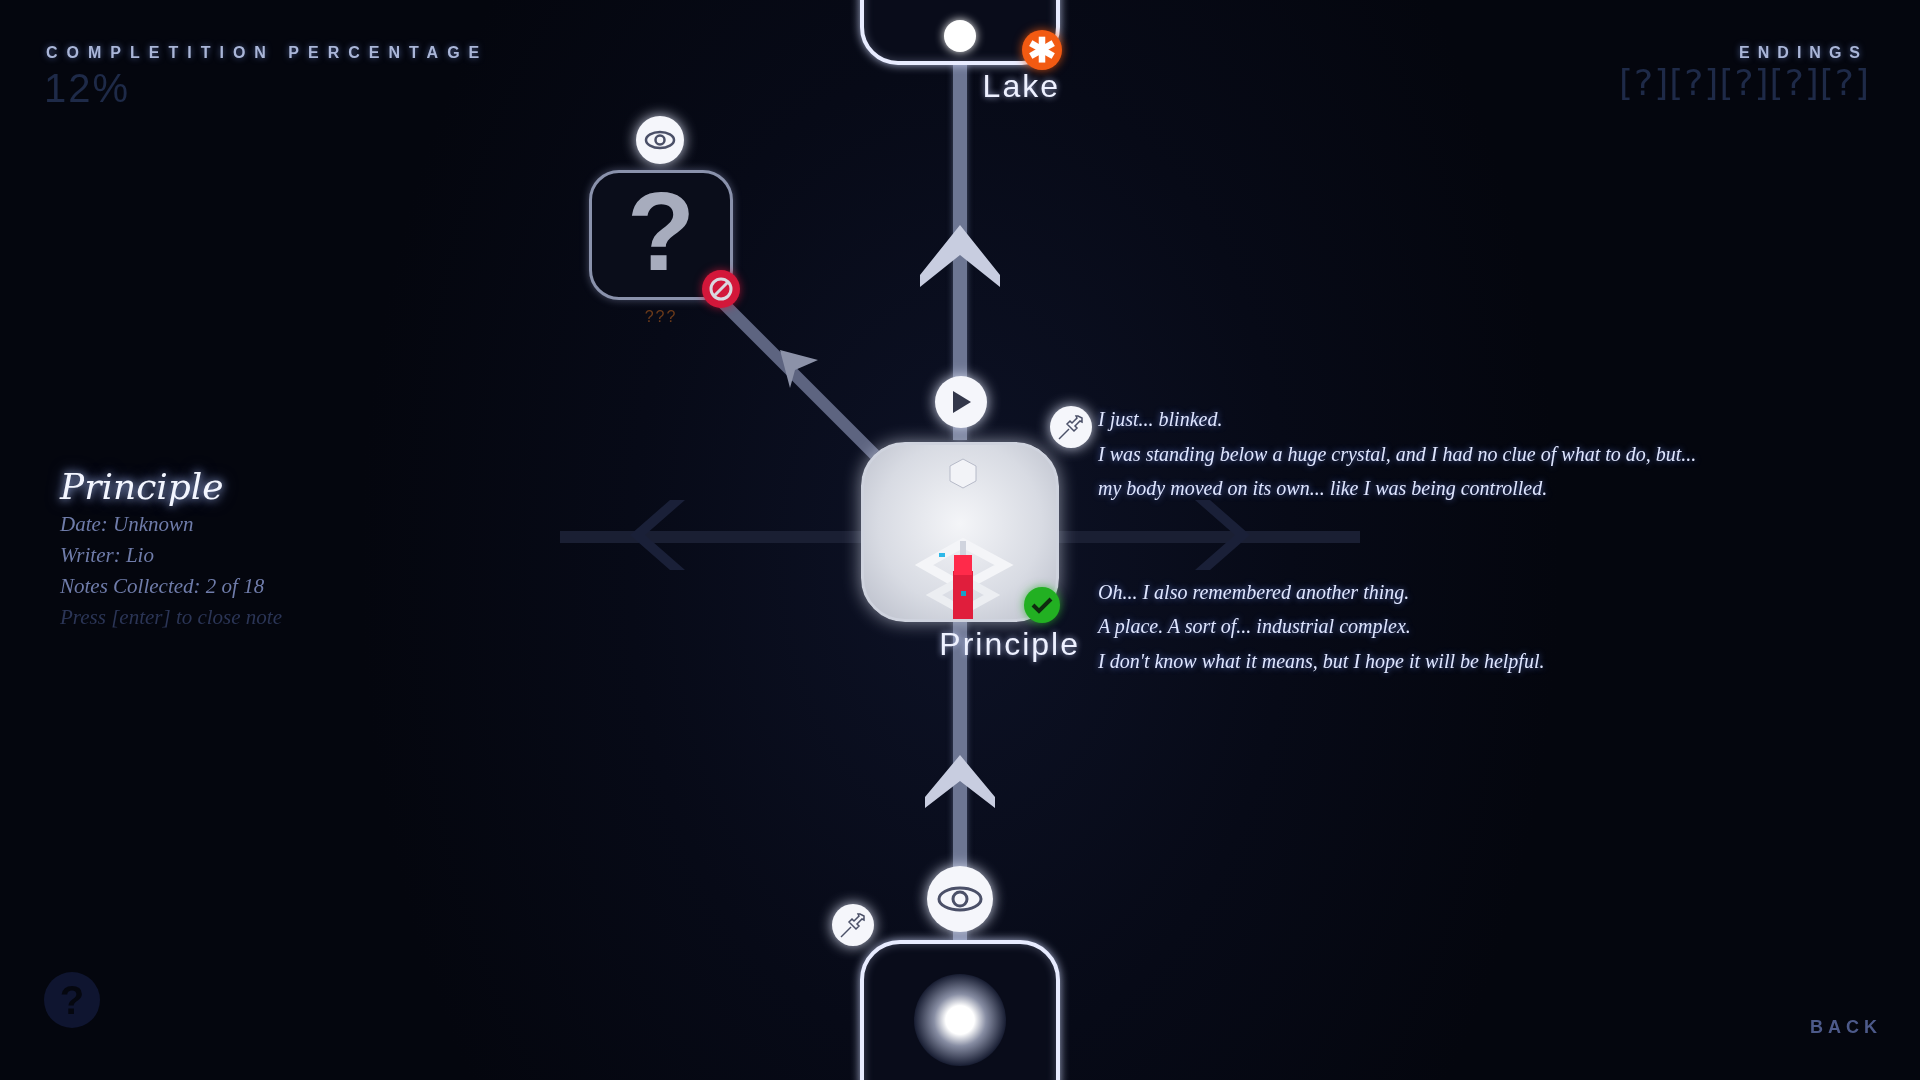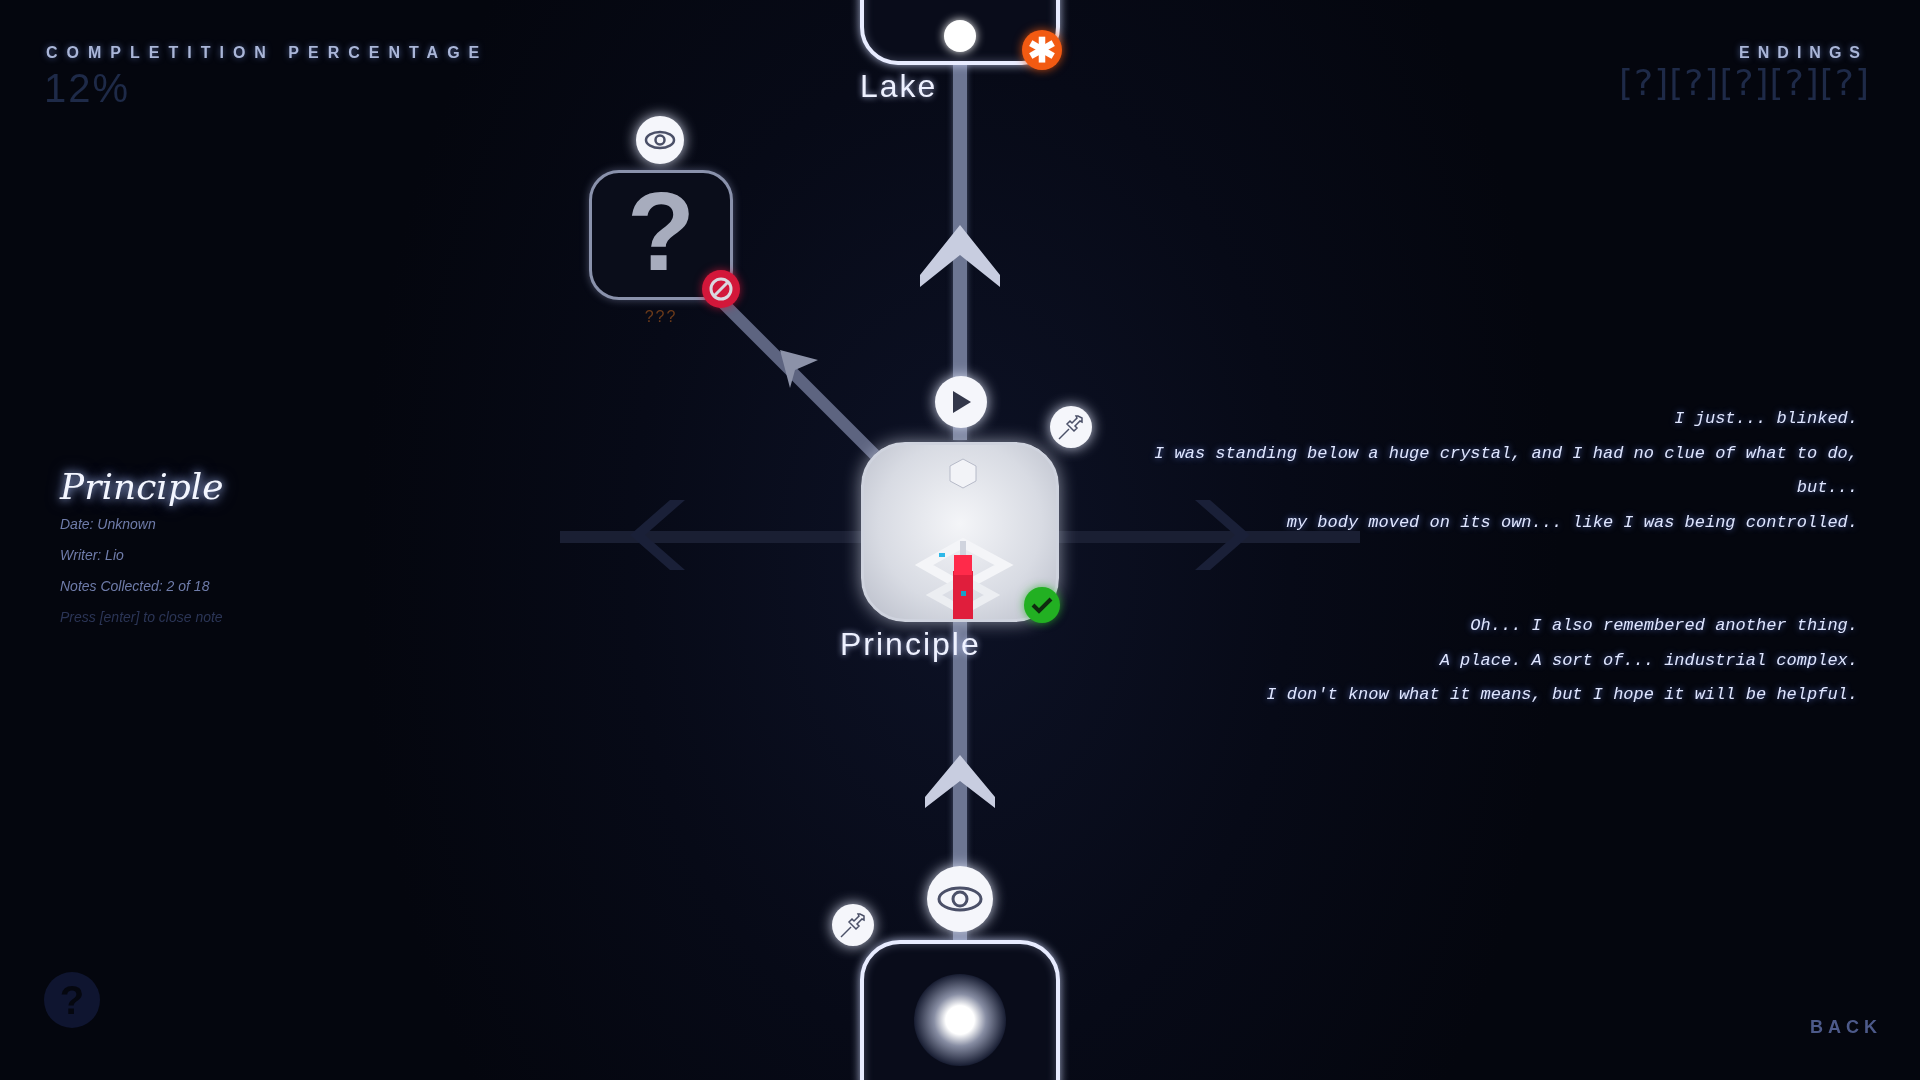--- a/index.html
+++ b/index.html
@@ -25,30 +25,30 @@
     font-family: "DejaVu Sans", sans-serif;
   }
 
   
   .note-title {
     font-family: "DejaVu Serif", serif; font-style: italic;
     font-size: 36px; color: #f3f6ff;
     text-shadow: 0 0 8px rgba(180,200,255,0.9), 0 0 16px rgba(140,170,255,0.5);
   }
   .note-meta {
-    font-family: Liberation Sans, sans-serif; font-style: italic;
-    font-size: 14px; color: #6f7caa; line-height: 31px;
+    font-family: Liberation Serif, serif; font-style: italic;
+    font-size: 21px; color: #6f7caa; line-height: 31px;
   }
   .note-hint { color: #2b3556; }
 
   
   .note-body {
-    right: 62px; top: 402px; width: 760px; text-align: right;
-    font-family: Liberation Mono, monospace; font-style: italic;
-    font-size: 17px; line-height: 34.5px; color: #dfe6ff;
+    right: 62px; top: 402px; width: 760px; 
+    font-family: Liberation Serif, serif; font-style: italic;
+    font-size: 20px; line-height: 34.5px; color: #dfe6ff;
     text-shadow: 0 0 6px rgba(120,150,255,0.7);
   }
   .note-body .blank { height: 34.5px; }
 
   
   .line-v { background: #6d7693; box-shadow: 0 0 6px rgba(140,150,190,0.5); }
   .line-h { background: #1a1f33; }
 
   
   .node {
@@ -63,21 +63,21 @@
     border: 3px solid #8a92ac;
     box-shadow: 0 0 8px rgba(150,160,200,0.45);
     background: #0a0d1a;
   }
   .node-current {
     background: radial-gradient(circle at 50% 45%, #f4f5f8 0%, #d8dbe3 60%, #b9bdc9 100%);
     border: 3px solid #cfd3de;
     box-shadow: 0 0 18px rgba(220,225,240,0.6);
   }
   .node-label {
-    font-size: 32px; color: #eef1ff; letter-spacing: 2px; text-align: left;
+    font-size: 32px; color: #eef1ff; letter-spacing: 2px; text-align: right;
     text-shadow: 0 0 6px rgba(200,210,255,0.8);
   }
 
   .circle-btn {
     border-radius: 50%; background: #f5f6fb;
     box-shadow: 0 0 14px rgba(230,235,255,0.9);
     display: flex; align-items: center; justify-content: center;
   }
   .badge { border-radius: 50%; display: flex; align-items: center; justify-content: center; }
 

